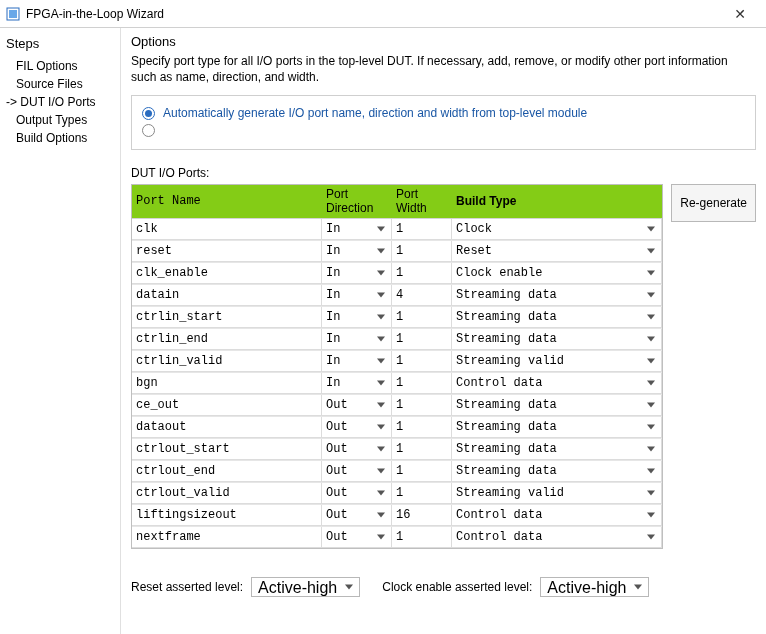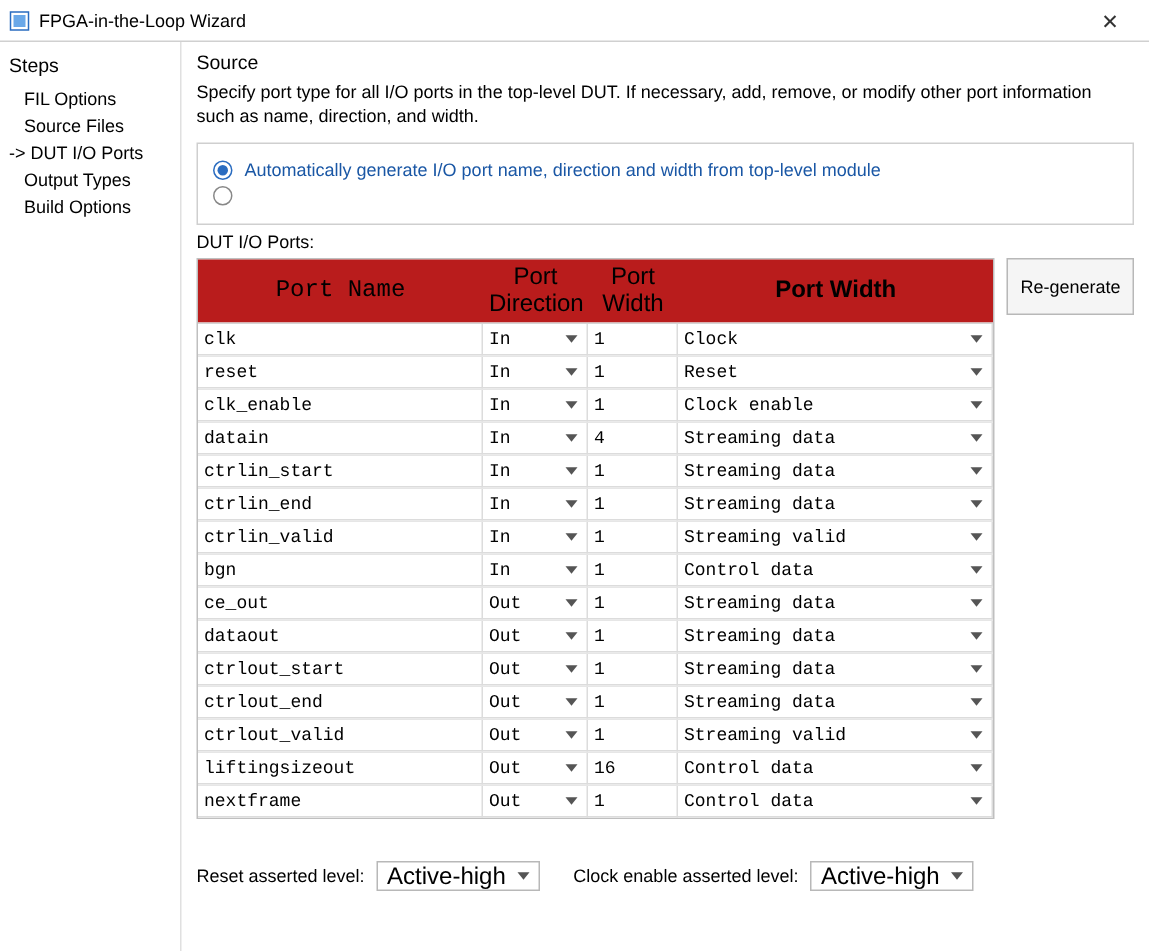--- a/index.html
+++ b/index.html
@@ -76,20 +76,21 @@
   }
   .actions-desc {
     font-size: 12px;
     line-height: 1.35;
     margin-bottom: 10px;
   }
   .radio-box {
     border: 1px solid #cfcfcf;
     padding: 8px 10px 10px 10px;
     background: #fff;
+    margin-bottom: 12px;
   }
   .radio-row {
     display: flex;
     align-items: center;
     gap: 8px;
     padding: 2px 0;
   }
   .radio {
     width: 13px; height: 13px; border-radius: 50%;
     border: 1.5px solid #2a6cc0;
@@ -116,27 +117,27 @@
     flex: 1;
     min-width: 0;
   }
   table {
     border-collapse: collapse;
     width: 100%;
     table-layout: fixed;
   }
   th {
     font-weight: normal;
-    text-align: center;
-    font-size: 16px;
+    text-align: left;
+    font-size: 12px;
     padding: 3px 4px;
     border-bottom: 1px solid #d4d4d4;
     vertical-align: middle;
     line-height: 1.1;
-    background: #b91c1c;
+    background: #84cc16;
   }
   th.port-name-h {
     font-family: "Consolas","Courier New",monospace;
   }
   th.port-type-h { font-weight: bold; }
   col.c-name  { width: 190px; }
   col.c-dir   { width: 70px; }
   col.c-width { width: 60px; }
   col.c-type  { }
   td {
@@ -225,21 +226,21 @@
     <div class="steps-list" id="steps-list">
         <div class="step-item">FIL Options</div>
         <div class="step-item">Source Files</div>
         <div class="step-item current">DUT I/O Ports</div>
         <div class="step-item">Output Types</div>
         <div class="step-item">Build Options</div>
       </div>
   </div>
 
   <div class="main-col">
-    <div class="actions-header">Source</div>
+    <div class="actions-header">Options</div>
     <div class="actions-desc">Specify port type for all I/O ports in the top-level DUT. If necessary, add, remove, or modify other port information such as name, direction, and width.</div>
 
     <div class="radio-box">
       <div class="radio-row">
         <span class="radio filled"></span>
         <span class="radio-blue-label">Automatically generate I/O port name, direction and width from top-level module</span>
       </div>
       <div class="radio-row">
         <span class="radio hollow"></span>
       </div>
@@ -254,21 +255,21 @@
             <col class="c-name">
               <col class="c-dir">
               <col class="c-width">
               <col class="c-type">
           </colgroup>
           <thead>
             <tr>
               <th class="port-name-h">Port Name</th>
               <th id="th-dir">Port<br>Direction</th>
               <th id="th-width">Port<br>Width</th>
-              <th class="port-type-h">Port Width</th>
+              <th class="port-type-h">Build Type</th>
             </tr>
           </thead>
           <tbody id="ports-body">
               <tr>
                 <td>
                   <div class="cell">clk</div>
                 </td>
                 <td>
                   <div class="cell combo">In</div>
                 </td>

